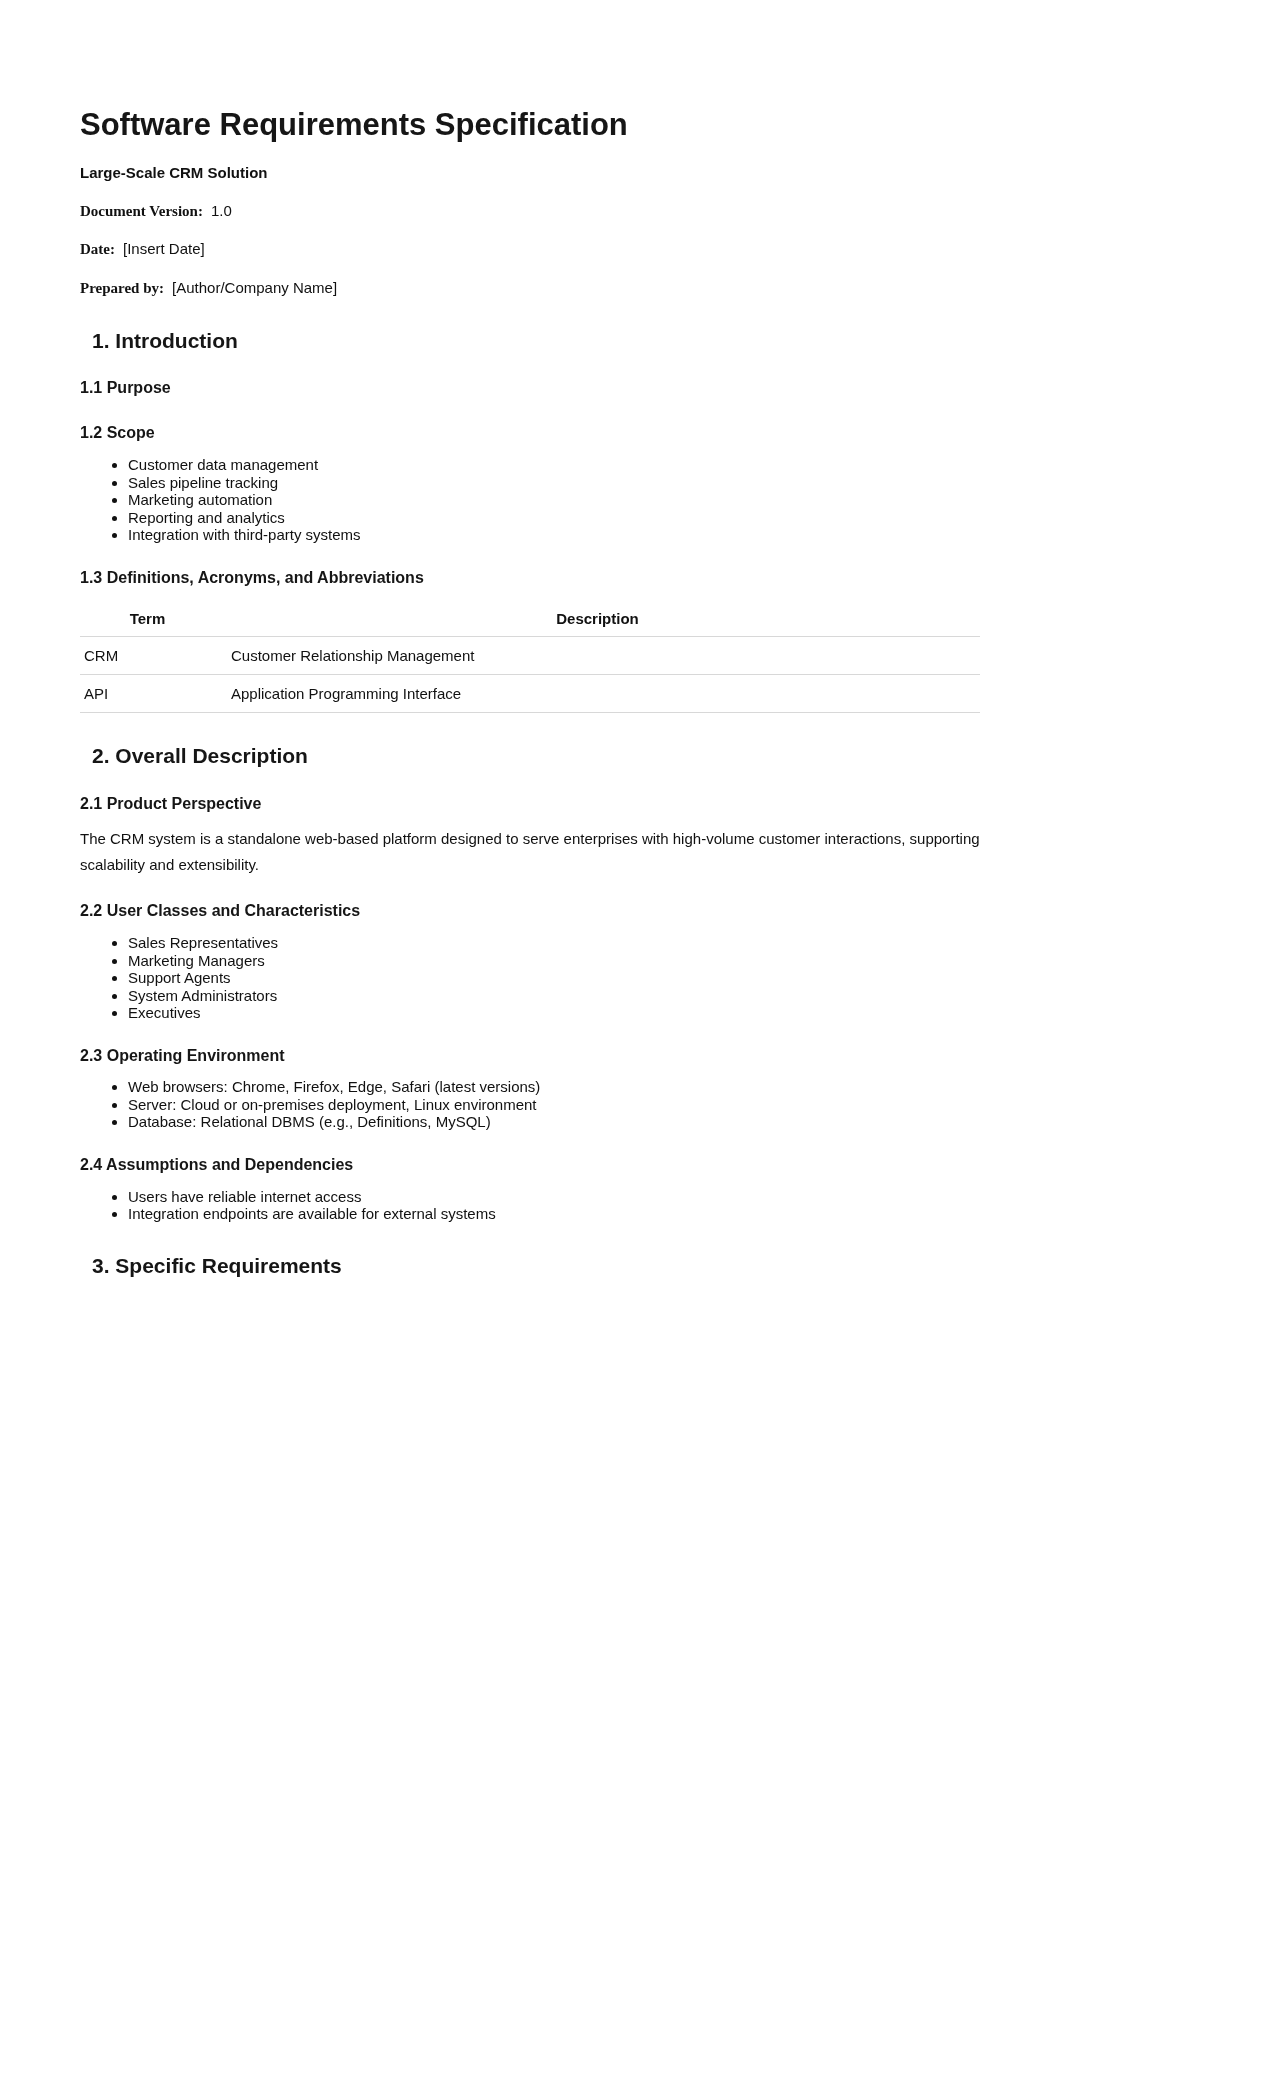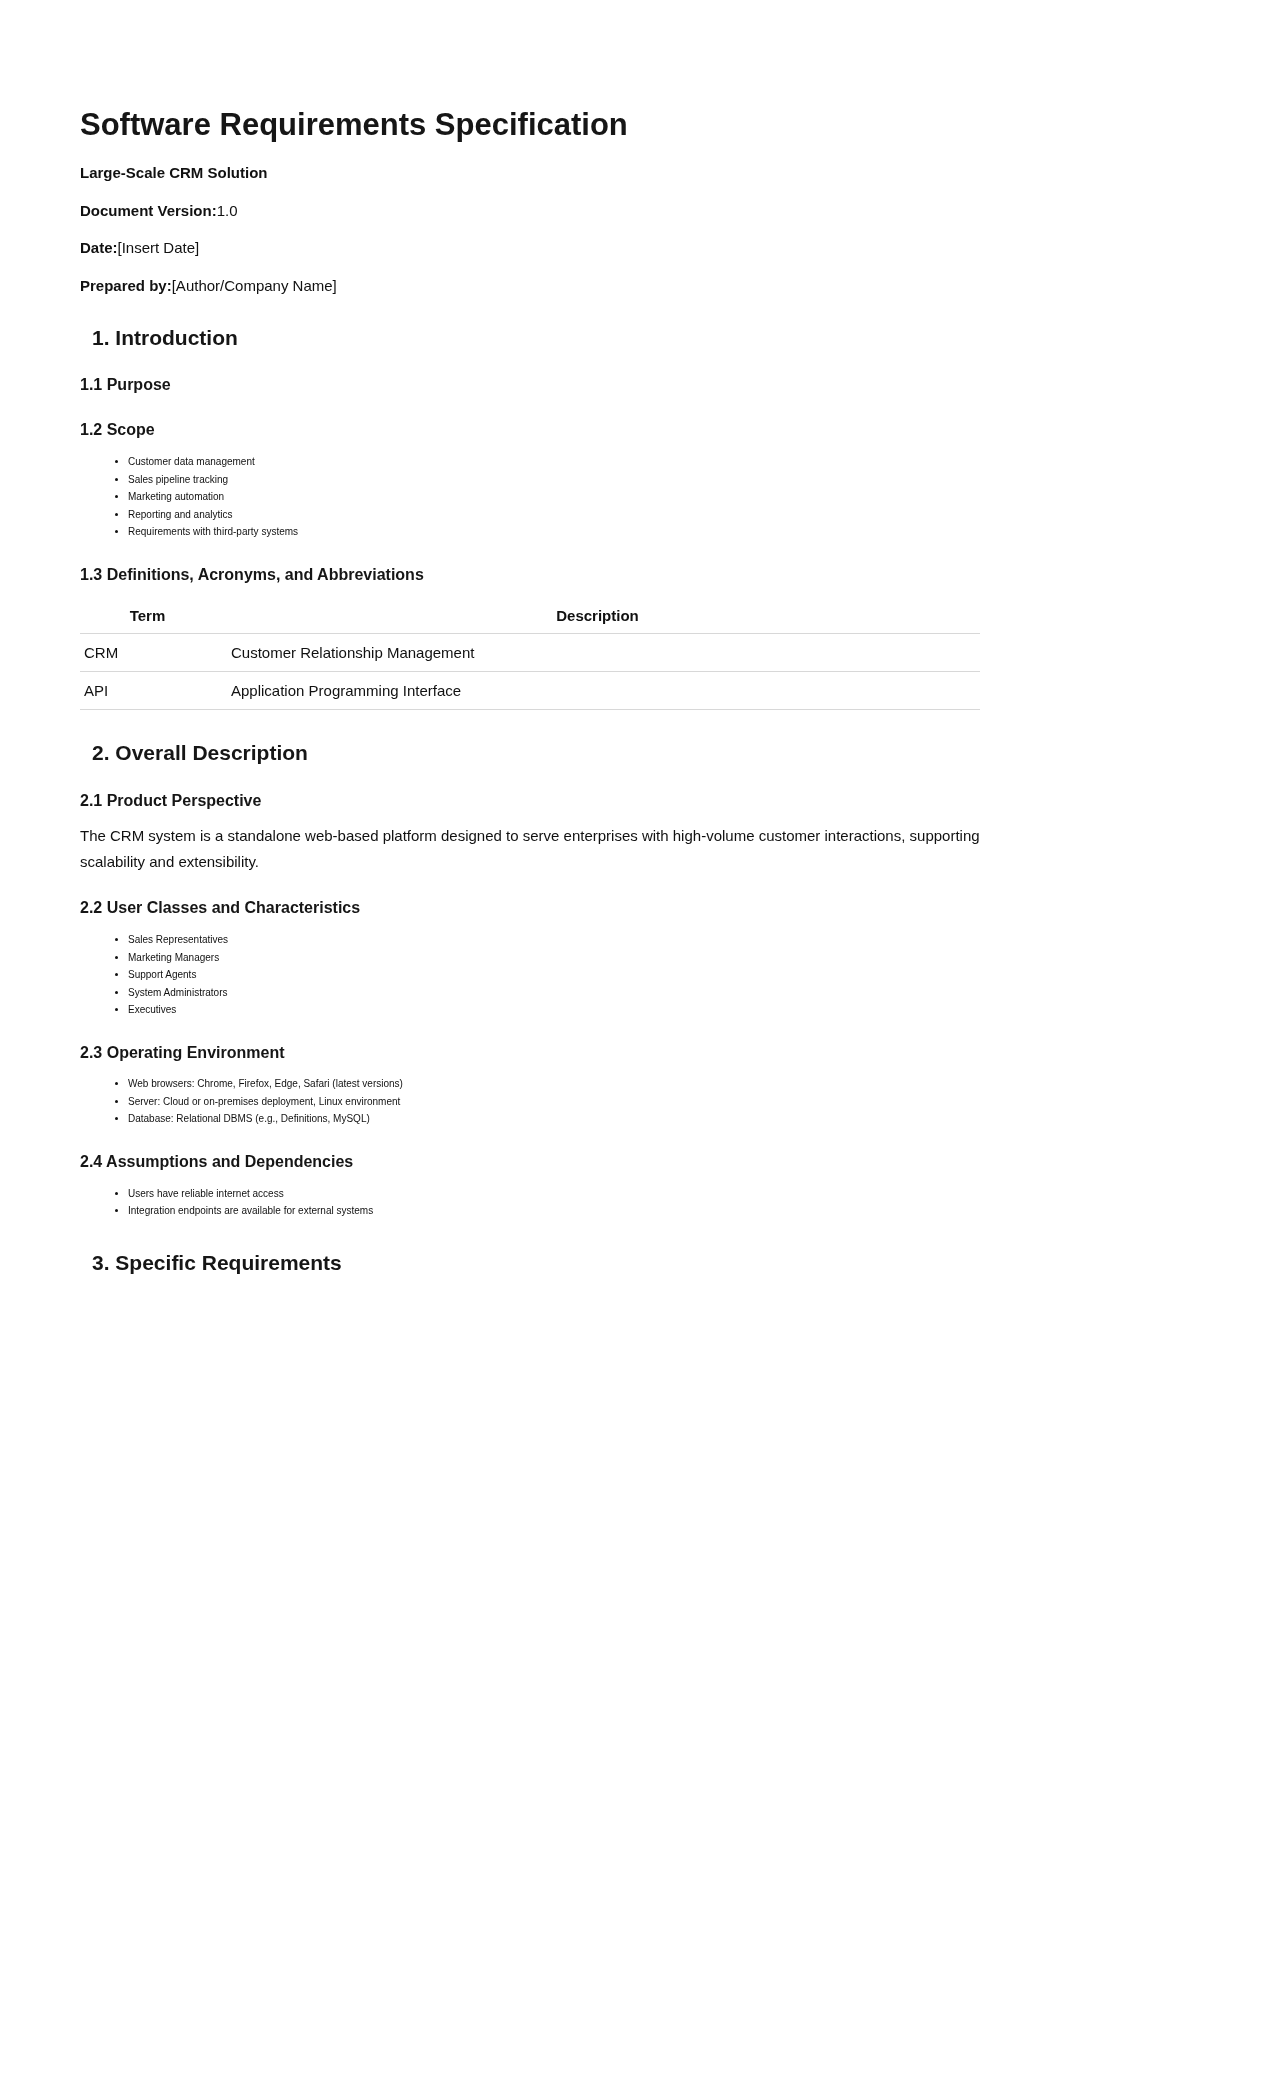--- a/index.html
+++ b/index.html
@@ -32,21 +32,21 @@
     font-size: 15px;
     font-weight: 700;
     line-height: 1.3;
     margin: 20px 0 0 0;
   }
   p.meta {
     font-size: 15px;
     line-height: 1.3;
     margin: 18px 0 0 0;
   }
-  p.meta strong { margin-right: 0; }
+  p.meta strong { margin-right: 8px; font-family: Liberation Serif, serif; }
   .doc-body h2 {
     font-size: 21px;
     line-height: 1.25;
     font-weight: 700;
     margin: 30px 0 16px 12px;
     color: #161616;
   }
   .doc-body h3 {
     font-size: 16px;
     line-height: 1.3;
@@ -58,21 +58,21 @@
     font-size: 15px;
     line-height: 1.7;
     margin: 12px 0 16px 0;
   }
   .doc-body ul {
     margin: 12px 0 16px 0;
     padding-left: 48px;
     list-style-type: disc;
   }
   .doc-body li {
-    font-size: 10px;
+    font-size: 15px;
     line-height: 17.5px;
     margin: 0;
   }
   .doc-body table {
     border-collapse: collapse;
     width: 100%;
     margin: 16px 0 10px 0;
   }
   .doc-body th {
     font-size: 15px;
@@ -102,21 +102,21 @@
 
   <div class="doc-body" id="doc-body">
       <h2>1. Introduction</h2>
       <h3>1.1 Purpose</h3>
       <h3>1.2 Scope</h3>
       <ul>
         <li>Customer data management</li>
         <li>Sales pipeline tracking</li>
         <li>Marketing automation</li>
         <li>Reporting and analytics</li>
-        <li>Requirements with third-party systems</li>
+        <li>Integration with third-party systems</li>
       </ul>
       <h3>1.3 Definitions, Acronyms, and Abbreviations</h3>
       <table>
         <thead>
           <tr>
             <th class="col-term">Term</th>
             <th class="col-description">Description</th>
           </tr>
         </thead>
         <tbody>

